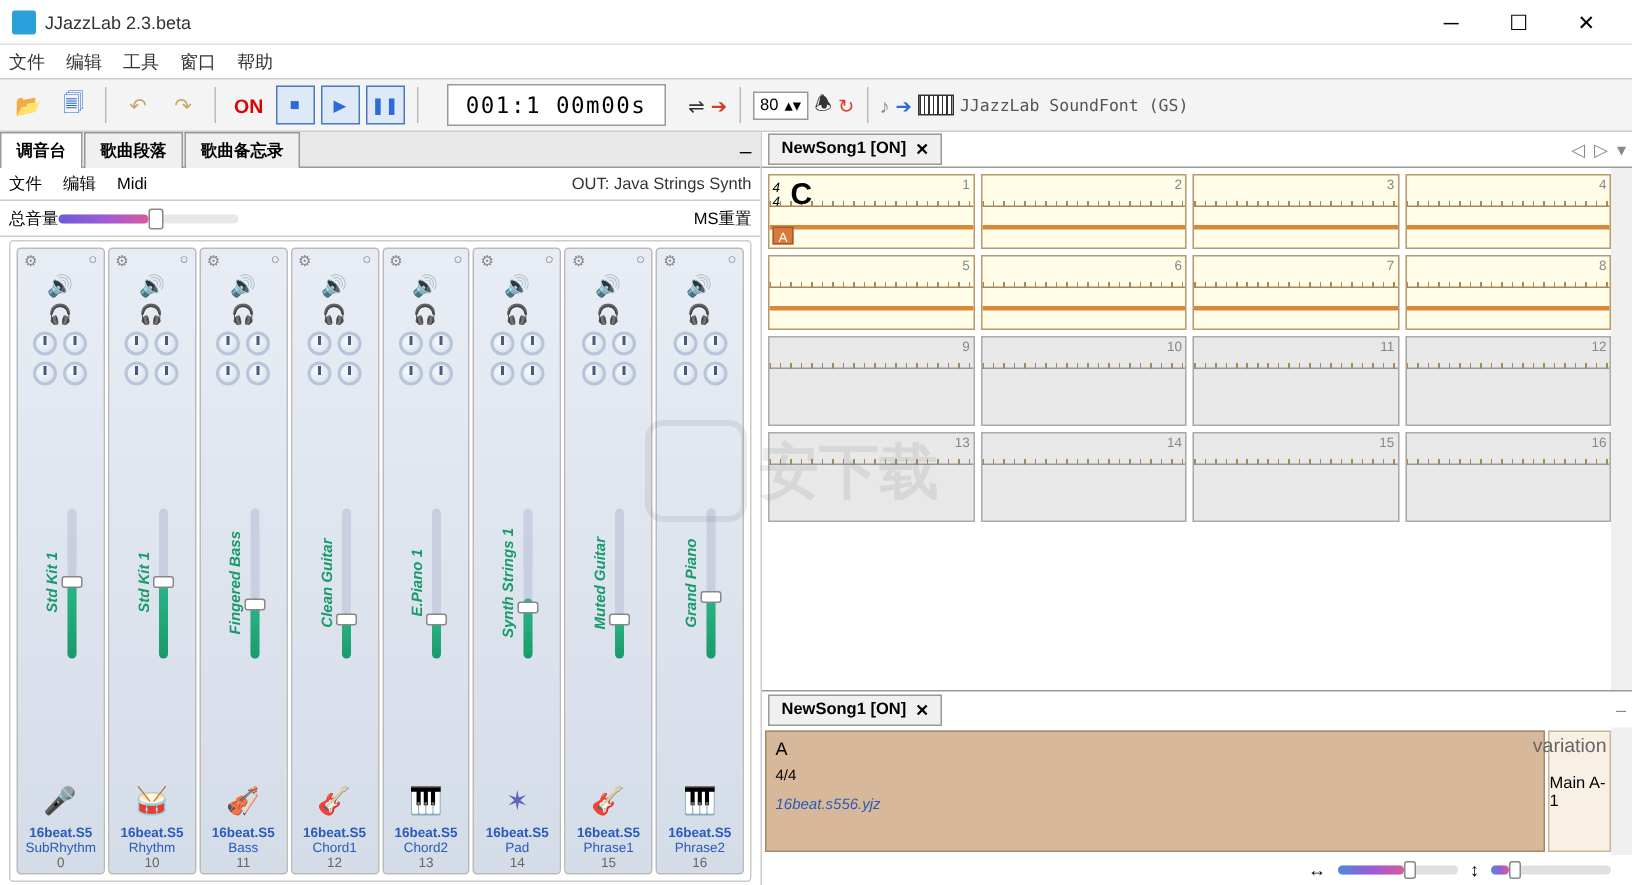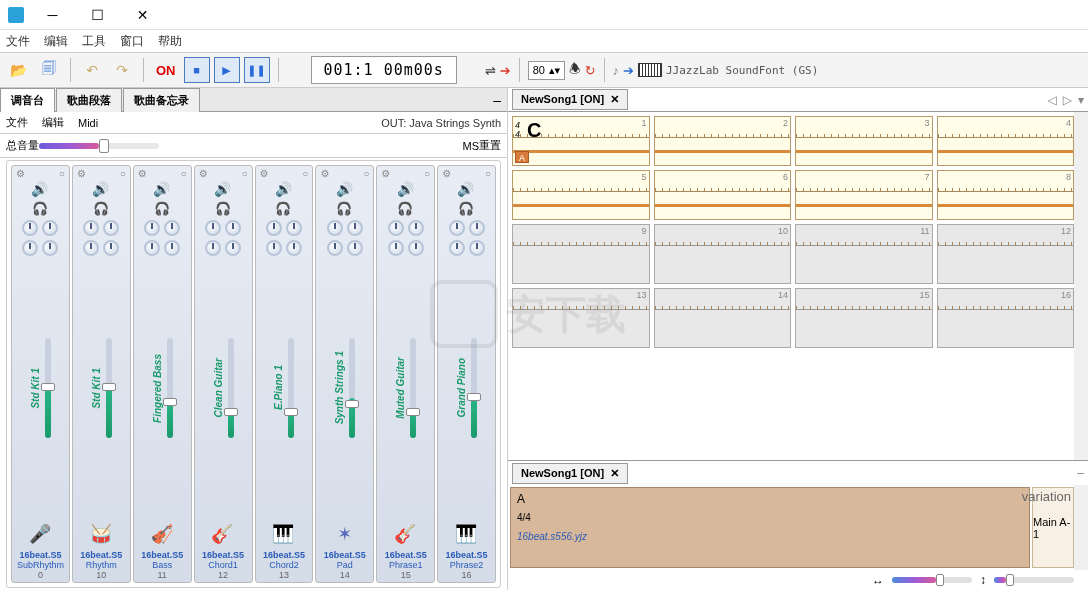--- a/index.html
+++ b/index.html
@@ -12,21 +12,21 @@
 .menubar { height: 22px; display: flex; align-items: center; padding: 0 6px; gap: 14px; color: #333; font-size: 12px; }
 .menubar span { cursor: default; }
 .toolbar { height: 36px; border-top: 1px solid #ccc; border-bottom: 1px solid #ccc; display: flex; align-items: center; padding: 0 6px; gap: 4px; background: #f4f4f4; }
 .toolbar .sep { width: 1px; height: 24px; background: #bbb; margin: 0 4px; }
 .tb-btn { width: 26px; height: 26px; display: flex; align-items: center; justify-content: center; border: 1px solid transparent; font-size: 14px; }
 .tb-btn.folder { color: #e69b00; }
 .tb-btn.blue { color: #2a6bd8; }
 .tb-btn.sand { color: #c9a86b; }
 .on-label { color: #e00000; font-weight: bold; font-size: 13px; margin: 5px 4px; }
 .play-btn { width: 26px; height: 26px; border: 1px solid #4a7bbf; background: #dde9f7; display: flex; align-items: center; justify-content: center; font-size: 11px; color: #2a6bd8; }
-.time-display { border: 1px solid #999; padding: 4px 12px; font-family: monospace; font-size: 15px; background: #fff; margin: 0 24px; letter-spacing: 1px; }
+.time-display { border: 1px solid #999; padding: 4px 12px; font-family: monospace; font-size: 15px; background: #fff; margin: 0 11px; letter-spacing: 1px; }
 .tempo-box { border: 1px solid #999; padding: 2px 4px; font-size: 11px; display: flex; align-items: center; gap: 4px; background: #fff; }
 .tb-icon { color: #333; font-size: 13px; }
 .tb-icon.blue { color: #2a6bd8; }
 .tb-icon.red { color: #d83a2a; }
 .soundfont-label { font-size: 11px; color: #555; font-family: monospace; }
 .main { display: flex; height: 502px; }
 .left-panel { width: 508px; border-right: 1px solid #ccc; display: flex; flex-direction: column; }
 .tabs-row { height: 24px; display: flex; border-bottom: 1px solid #999; background: #e8e8e8; align-items: center; }
 .tab { padding: 4px 10px; border: 1px solid #999; border-bottom: none; background: #f0f0f0; font-weight: bold; font-size: 11px; margin-right: 1px; }
 .tab.active { background: #fff; }
@@ -89,20 +89,21 @@
 .scrollbar-v { position: absolute; right: 0; top: 0; bottom: 0; width: 14px; background: #f0f0f0; }
 .piano-icon { display: inline-block; width: 24px; height: 14px; background: #fff; border: 1px solid #333; background-image: repeating-linear-gradient(90deg, #333 0, #333 1px, transparent 1px, transparent 3px); vertical-align: middle; }
 .watermark { position: absolute; top: 280px; left: 430px; font-size: 40px; color: rgba(120, 120, 120, 0.15); font-weight: bold; pointer-events: none; display: flex; align-items: center; gap: 8px; }
 .watermark::before { content: ""; width: 60px; height: 60px; border: 4px solid rgba(120, 120, 120, 0.15); border-radius: 12px; }
 </style>
 </head>
 <body>
 
 <div class="titlebar">
   <div class="titlebar-icon"></div>
+  <div class="titlebar-title">JJazzLab  2.3.beta</div>
   <div class="win-controls">
     <div class="win-btn">─</div>
     <div class="win-btn">☐</div>
     <div class="win-btn">✕</div>
   </div>
 </div>
 
 <div class="menubar">
   <span>文件</span>
   <span>编辑</span>

